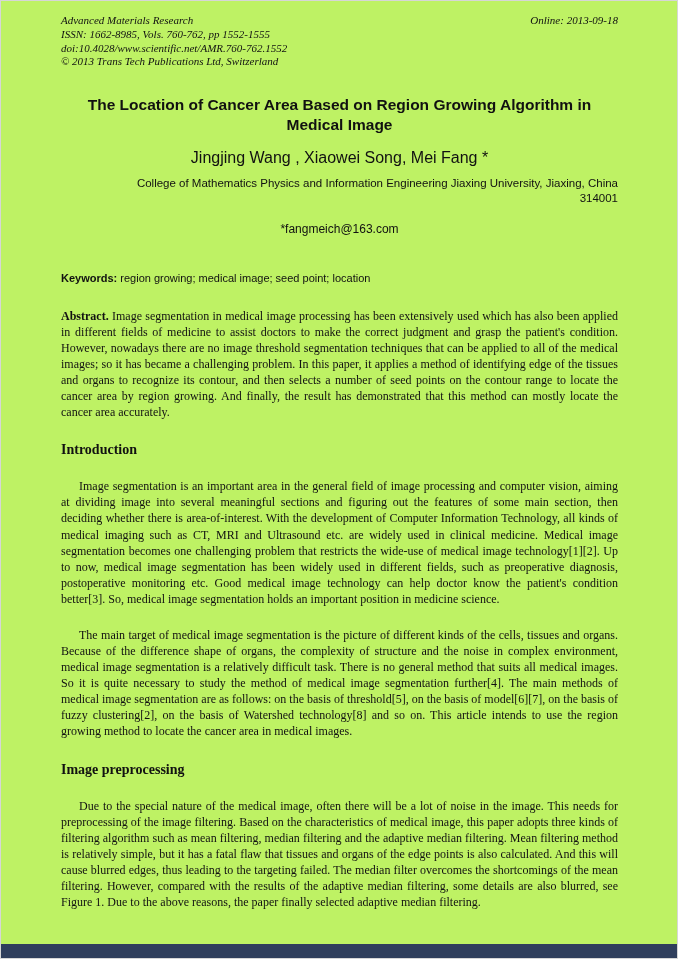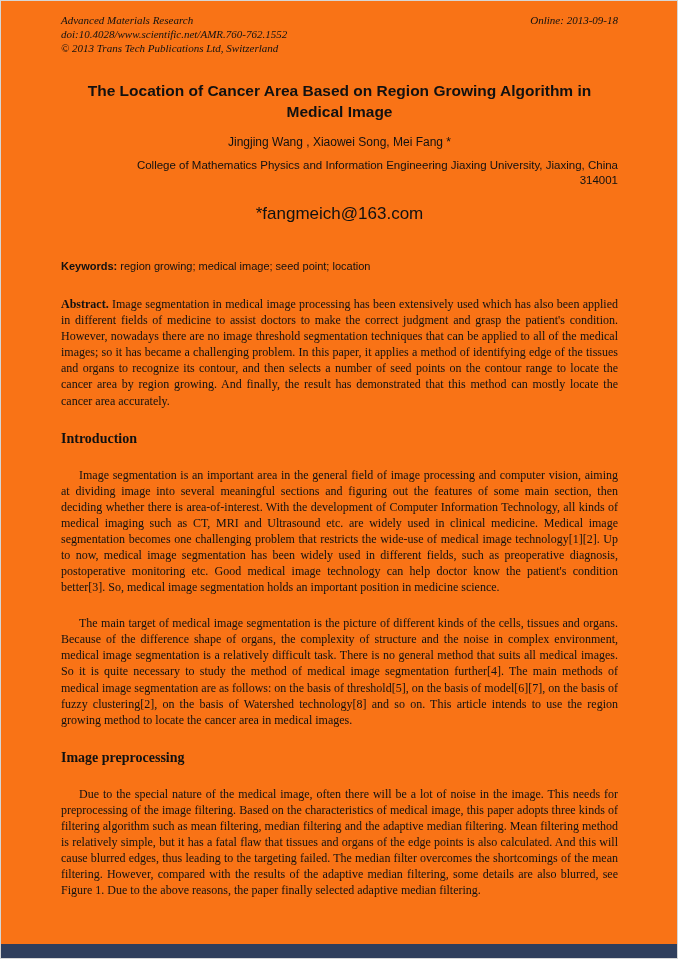--- a/index.html
+++ b/index.html
@@ -5,21 +5,21 @@
   * { margin: 0; padding: 0; box-sizing: border-box; }
   html, body { background: #ffffff; }
   body {
     width: 678px; height: 959px;
     font-family: "Liberation Serif", serif;
     color: #111;
   }
   .page {
     position: relative;
     width: 678px; height: 959px;
-    background: #f97316;
+    background: #bef264;
     border: 1px solid #d6d6d6;
     overflow: hidden;
   }
   .content { padding: 13px 59px 0 60px; }
 
   .header-row {
     display: flex;
     justify-content: space-between;
     align-items: flex-start;
     font-style: italic;
@@ -35,34 +35,34 @@
     text-align: center;
     font-family: "Liberation Sans", sans-serif;
     font-weight: bold;
     font-size: 15.5px;
     line-height: 1.32;
   }
   .authors {
     margin-top: 13px;
     text-align: center;
     font-family: "Liberation Sans", sans-serif;
-    font-size: 12px;
+    font-size: 16px;
   }
   .affiliation {
     margin-top: 9px;
     text-align: right;
     font-family: "Liberation Sans", sans-serif;
     font-size: 11.5px;
     line-height: 1.3;
   }
   .email {
     margin-top: 16px;
     text-align: center;
     font-family: "Liberation Sans", sans-serif;
-    font-size: 17px;
+    font-size: 12px;
   }
   .keywords {
     margin-top: 36px;
     font-family: "Liberation Sans", sans-serif;
     font-size: 11px;
   }
   .bold { font-weight: bold; }
 
   .abstract {
     margin-top: 24px;
@@ -91,20 +91,21 @@
 </style>
 </head>
 <body>
 
 <div class="page">
   <div class="content">
 
     <div class="header-row">
       <div class="header-left">
         <div>Advanced Materials Research</div>
+        <div>ISSN: 1662-8985, Vols. 760-762, pp 1552-1555</div>
         <div>doi:10.4028/www.scientific.net/AMR.760-762.1552</div>
         <div>© 2013 Trans Tech Publications Ltd, Switzerland</div>
       </div>
       <div class="header-right">Online: 2013-09-18</div>
     </div>
 
     <h1 class="paper-title">The Location of Cancer Area Based on Region Growing Algorithm in Medical Image</h1>
 
     <div class="authors">Jingjing Wang ,  Xiaowei Song,  Mei Fang *</div>
 

